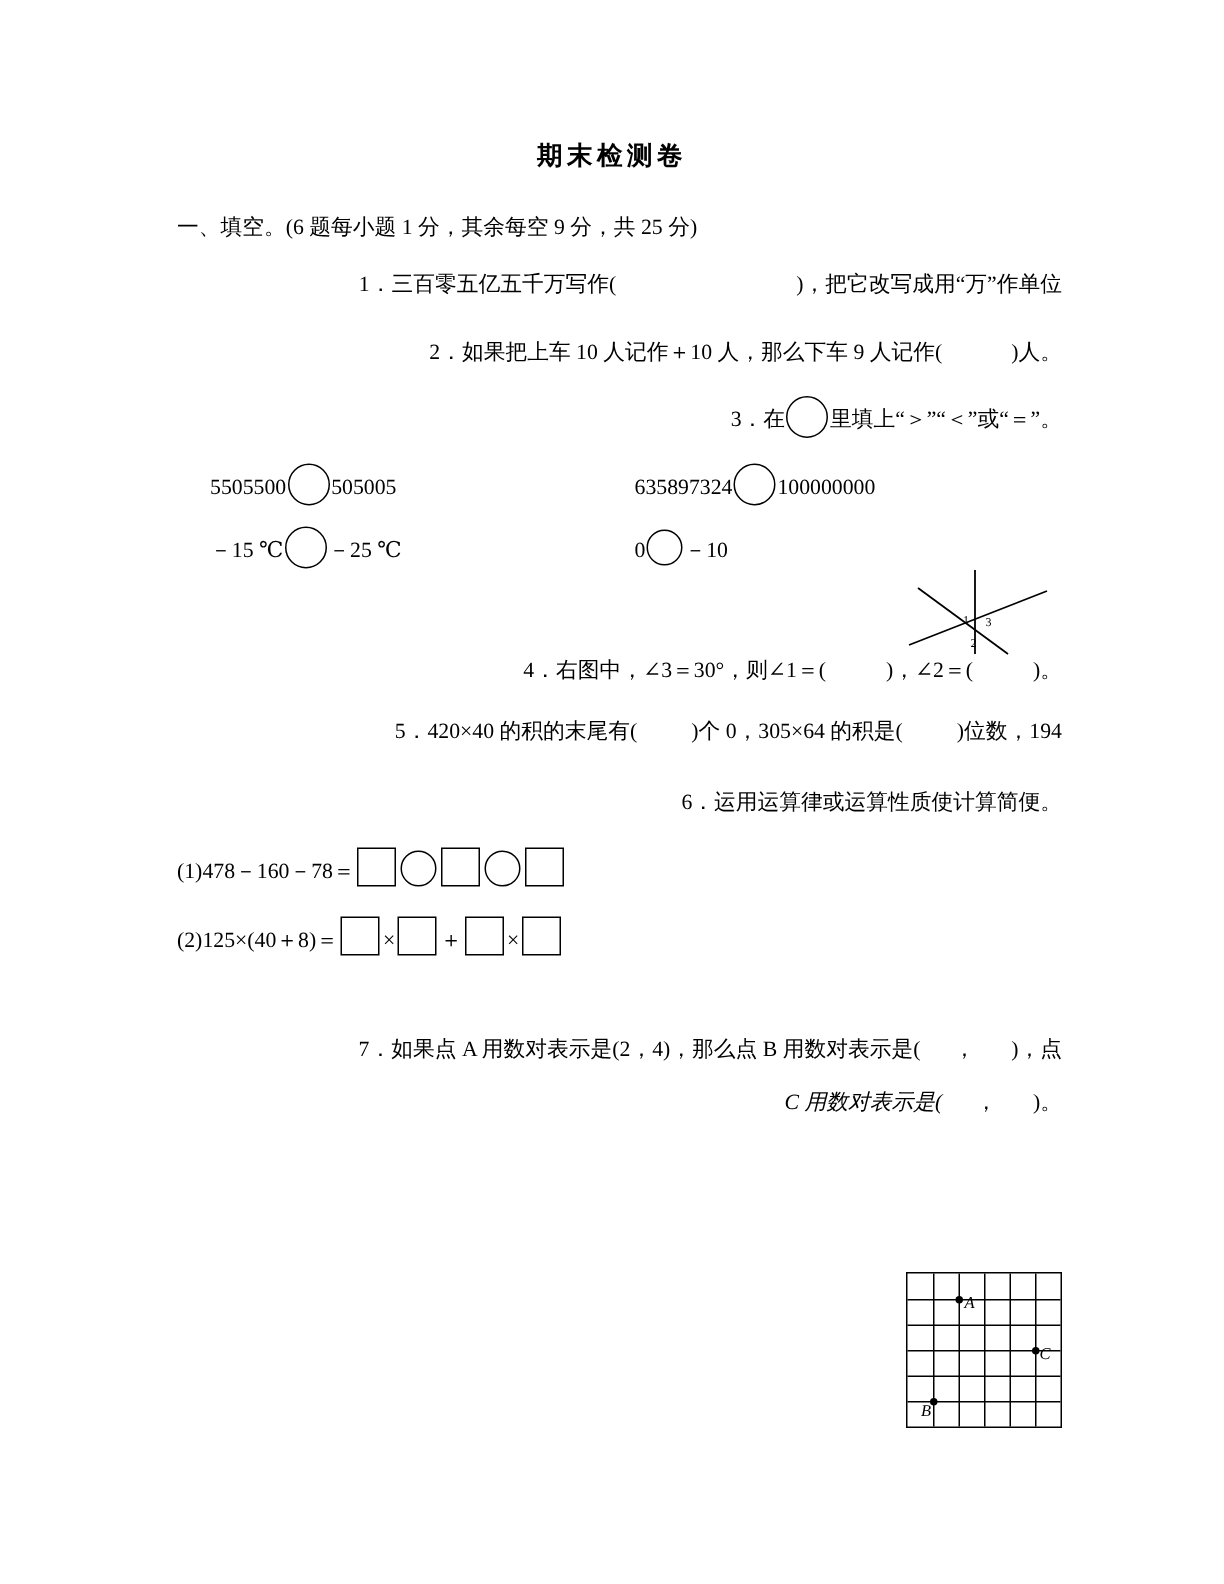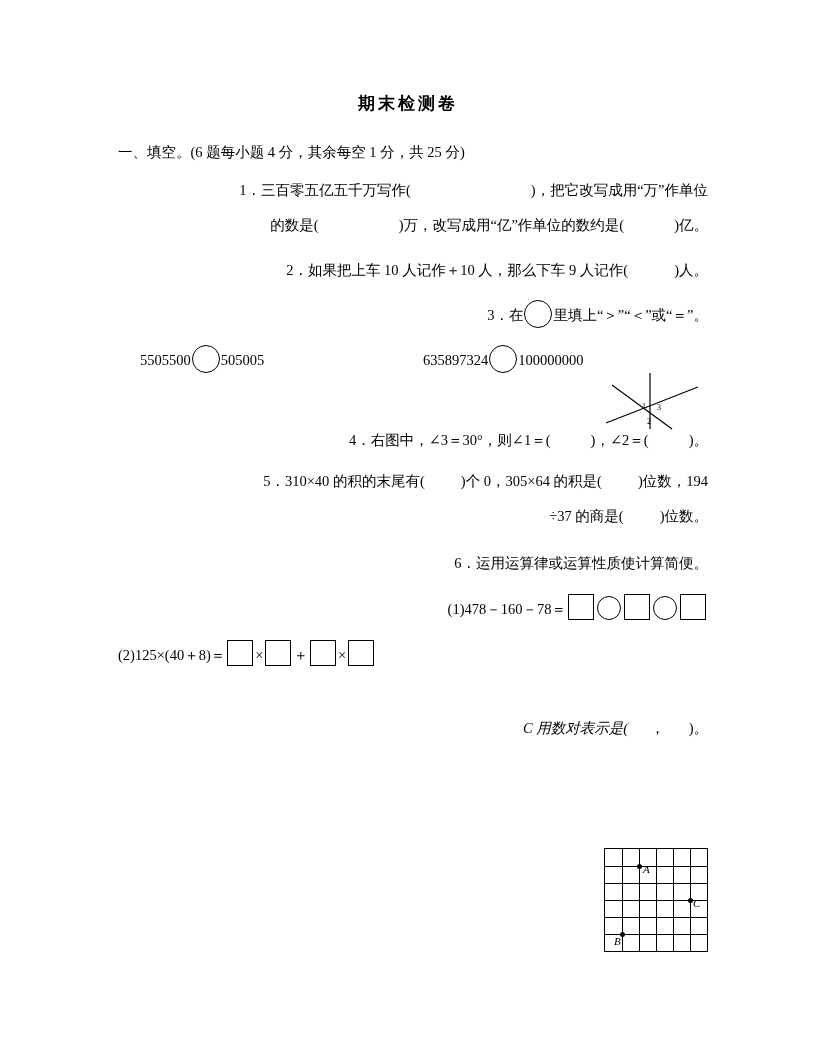--- a/index.html
+++ b/index.html
@@ -148,85 +148,85 @@
 </style>
 </head>
 <body>
 
 <div class="page">
 
   <div class="title">期末检测卷</div>
 
   <div class="content">
 
-    <div class="sec-head">一、填空。(6 题每小题 4 分，其余每空 1 分，共 25 分)</div>
+    <div class="sec-head">一、填空。(6 题每小题 1 分，其余每空 9 分，共 25 分)</div>
 
     <div class="q" style="margin-top:4px;">
       <div class="line">
         <span class="num">1．</span><span>三百零五亿五千万写作(</span><span style="display:inline-block;width:120px;"></span><span>)，把它改写成用“万”作单位</span>
-      </div>
-      <div class="line">
-        <span class="indent"></span><span>的数是(</span><span style="display:inline-block;width:80px;"></span><span>)万，改写成用“亿”作单位的数约是(</span><span style="display:inline-block;width:50px;"></span><span>)亿。</span>
       </div>
     </div>
 
     <div class="q" style="margin-top:10px;">
       <div class="line">
         <span class="num">2．</span><span>如果把上车 10 人记作＋10 人，那么下车 9 人记作(</span><span style="display:inline-block;width:46px;"></span><span>)人。</span>
       </div>
     </div>
 
     <div class="q" style="margin-top:10px;">
       <div class="line">
         <span class="num">3．</span><span>在</span><span class="ocirc"></span><span>里填上“＞”“＜”或“＝”。</span>
       </div>
 
       <div class="cmp-row" style="margin-top:6px;">
         <span class="indent"></span><span class="cmp-left"><span>5505500</span><span class="ocirc"></span><span>505005</span></span><span class="cmp-pad"></span><span><span>635897324</span><span class="ocirc"></span><span>100000000</span></span>
       </div>
 
+      <div class="cmp-row">
+        <span class="indent"></span><span class="cmp-left"><span>－15 ℃</span><span class="ocirc"></span><span>－25 ℃</span></span><span class="cmp-pad"></span><span><span>0</span><span class="ocirc-sm"></span><span>－10</span></span>
+      </div>
 
     </div>
 
     <div class="q" style="margin-top:42px;">
       <svg class="fig-angle" viewBox="0 0 110 62" xmlns="http://www.w3.org/2000/svg">
         <line x1="8" y1="52" x2="100" y2="16" stroke="#000" stroke-width="1.2"></line>
         <line x1="14" y1="14" x2="74" y2="58" stroke="#000" stroke-width="1.2"></line>
         <line x1="52" y1="2" x2="52" y2="58" stroke="#000" stroke-width="1.2"></line>
         <text x="44" y="38" font-size="8" font-family="Liberation Serif, serif">1</text>
         <text x="59" y="39" font-size="8" font-family="Liberation Serif, serif">3</text>
         <text x="49" y="53" font-size="8" font-family="Liberation Serif, serif">2</text>
       </svg>
       <div class="line">
         <span class="num">4．</span><span>右图中，∠3＝30°，则∠1＝(</span><span style="display:inline-block;width:40px;"></span><span>)，∠2＝(</span><span style="display:inline-block;width:40px;"></span><span>)。</span>
       </div>
     </div>
 
     <div class="q" style="margin-top:6px;">
       <div class="line">
-        <span class="num">5．</span><span>310×40 的积的末尾有(</span><span style="display:inline-block;width:36px;"></span><span>)个 0，305×64 的积是(</span><span style="display:inline-block;width:36px;"></span><span>)位数，194</span>
-      </div>
-      <div class="line">
-        <span class="indent"></span><span>÷37 的商是(</span><span style="display:inline-block;width:36px;"></span><span>)位数。</span>
+        <span class="num">5．</span><span>420×40 的积的末尾有(</span><span style="display:inline-block;width:36px;"></span><span>)个 0，305×64 的积是(</span><span style="display:inline-block;width:36px;"></span><span>)位数，194</span>
       </div>
     </div>
 
     <div class="q" style="margin-top:12px;">
       <div class="line">
         <span class="num">6．</span><span>运用运算律或运算性质使计算简便。</span>
       </div>
-      <div class="op-line" style="margin-top:8px;text-align:right;">
+      <div class="op-line" style="margin-top:8px;">
         <span>(1)</span><span>478－160－78＝</span><span class="sq"></span><span class="ocirc-sm"></span><span class="sq"></span><span class="ocirc-sm"></span><span class="sq"></span>
       </div>
       <div class="op-line" style="margin-top:6px;font-family:Liberation Serif, serif;">
         <span>(2)</span><span>125×(40＋8)＝</span><span class="sq"></span><span>×</span><span class="sq"></span><span>＋</span><span class="sq"></span><span>×</span><span class="sq"></span>
       </div>
     </div>
 
     <div class="q" style="margin-top:36px;">
+      <div class="line">
+        <span class="num">7．</span><span>如果点 A 用数对表示是(2，4)，那么点 B 用数对表示是(</span><span style="display:inline-block;width:22px;"></span><span>，</span><span style="display:inline-block;width:24px;"></span><span>)，点</span>
+      </div>
       <div class="line">
         <span class="indent"></span><span style="font-style:italic;">C 用数对表示是(</span><span style="display:inline-block;width:22px;"></span><span>，</span><span style="display:inline-block;width:24px;"></span><span>)。</span>
       </div>
     </div>
 
   </div>
 
   <div class="fig-grid">
     <div class="gridbox">
       <div class="gl" style="left:17px;top:0;width:1px;height:102px;"></div>

